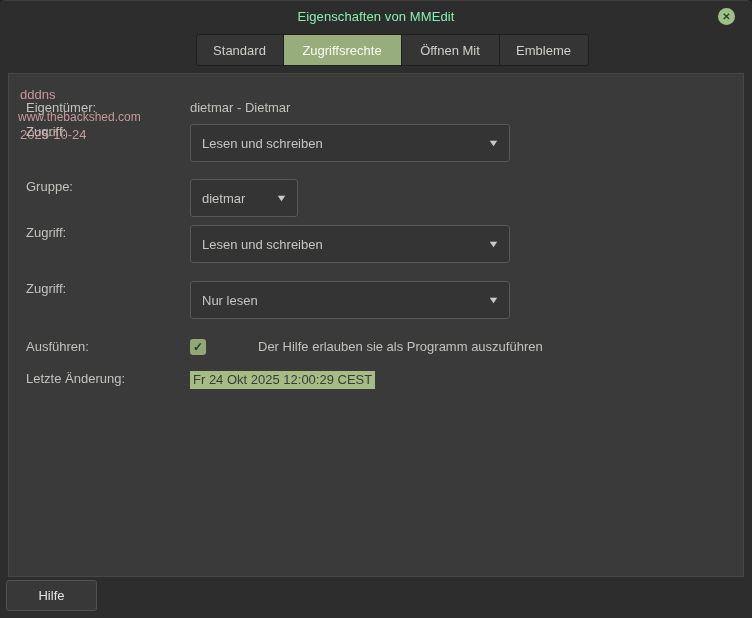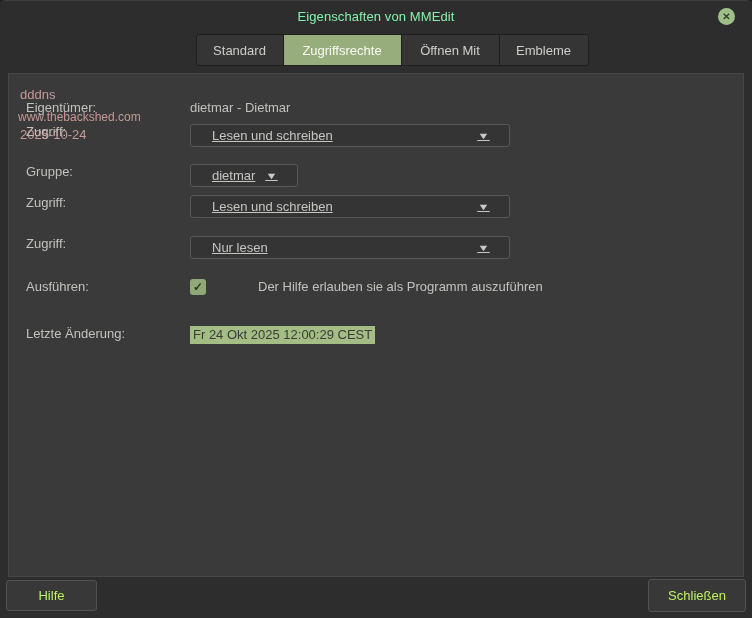--- a/index.html
+++ b/index.html
@@ -39,46 +39,46 @@
   }
   .row { display:flex; margin-left:17px;gap:48px; }
   .flabel { width:116px; flex-shrink:0; color:#c2c2bd; font-size:13px; }
   .fvalue { color:#c2c2bd; font-size:13px; }
   .row-owner    { margin-top:26px; height:16px; }
   .row-access1  { margin-top:8px; }
   .row-group    { margin-top:17px; }
   .row-access2  { margin-top:8px; }
   .row-access3  { margin-top:18px; }
   .row-execute  { margin-top:20px; height:20px; }
-  .row-modified { margin-top:27px; height:18px; }
+  .row-modified { margin-top:12px; height:18px; }
   .dropdown {
-    width:320px; height:23px; background:#343434;
+    width:320px; height:38px; background:#343434;
     border:1px solid #585858; border-radius:3px;
-    display:flex; align-items:center; padding:0 21px;
-    color:#c6c6c1; font-size:13px; cursor:pointer;text-decoration:underline;
+    display:flex; align-items:center; padding:0 11px;
+    color:#c6c6c1; font-size:13px; cursor:pointer;
   }
   .dropdown.narrow { width:108px; }
   .dd-arrow { margin-left:auto; font-size:9px; color:#c9c9c9; transform:scaleX(1.4); }
   .checkbox {
     width:16px; height:16px; background:#8fa876; border-radius:3px;
     display:flex; align-items:center; justify-content:center; cursor:pointer; flex-shrink:0;
   }
   .check { color:#2d3a21; font-size:12px; font-weight:bold; line-height:1; }
   .check-text { margin-left:4px; color:#c2c2bd; font-size:13px; }
   .highlight { background:#a4bd84; color:#3b3b3b; font-size:13px; padding:1px 3px; }
   
   .watermark { position:absolute; left:0; top:0; color:#d2a0a0; opacity:.92; pointer-events:none; }
   .wm1 { position:absolute; left:20px; top:86px;  font-size:13px; white-space:nowrap; }
   .wm2 { position:absolute; left:18px; top:109px; font-size:12px; white-space:nowrap; }
   .wm3 { position:absolute; left:20px; top:126px; font-size:13px; white-space:nowrap; }
   
   .footer { position:absolute; left:0; right:0; bottom:0; height:41px; }
   .btn {
     position:absolute; background:#383838; border:1px solid #525252; border-radius:3px;
-    color:#bef264; font-size:13px; font-family:"Liberation Sans", sans-serif; cursor:pointer;
+    color:#e5e5e5; font-size:13px; font-family:"Liberation Sans", sans-serif; cursor:pointer;
   }
   .btn-help  { left:6px;  top:3px; width:91px; height:31px; }
   .btn-close { right:6px; top:2px; width:98px; height:33px; }
 </style>
 </head>
 <body>
 
 <div class="window">
 
   <div class="titlebar">
@@ -150,16 +150,15 @@
   </div>
 
   <div class="watermark">
     <span class="wm1">dddns</span>
     <span class="wm2">www.thebackshed.com</span>
     <span class="wm3">2025-10-24</span>
   </div>
 
   <div class="footer">
     <button class="btn btn-help">Hilfe</button>
-    <button class="btn btn-close">Schließen</button>
   </div>
 
 </div>
 
 </body></html>

